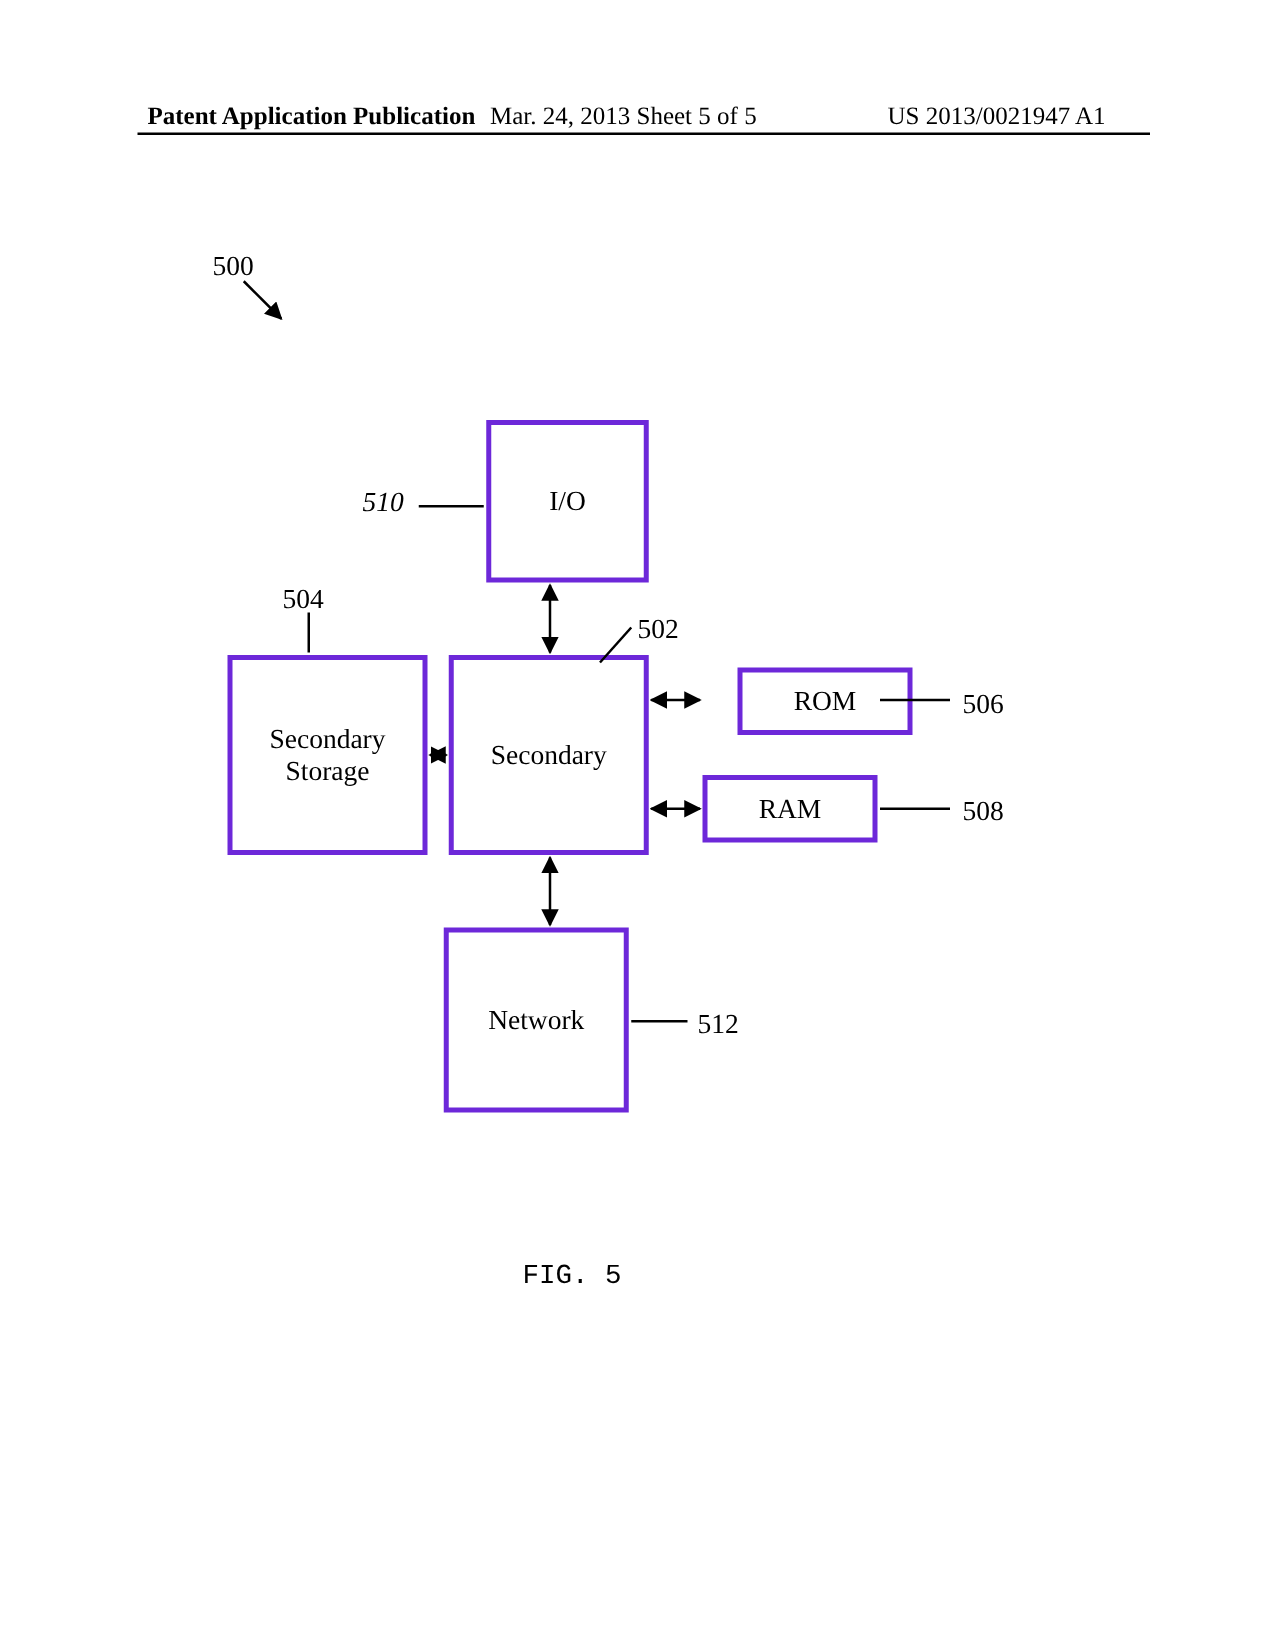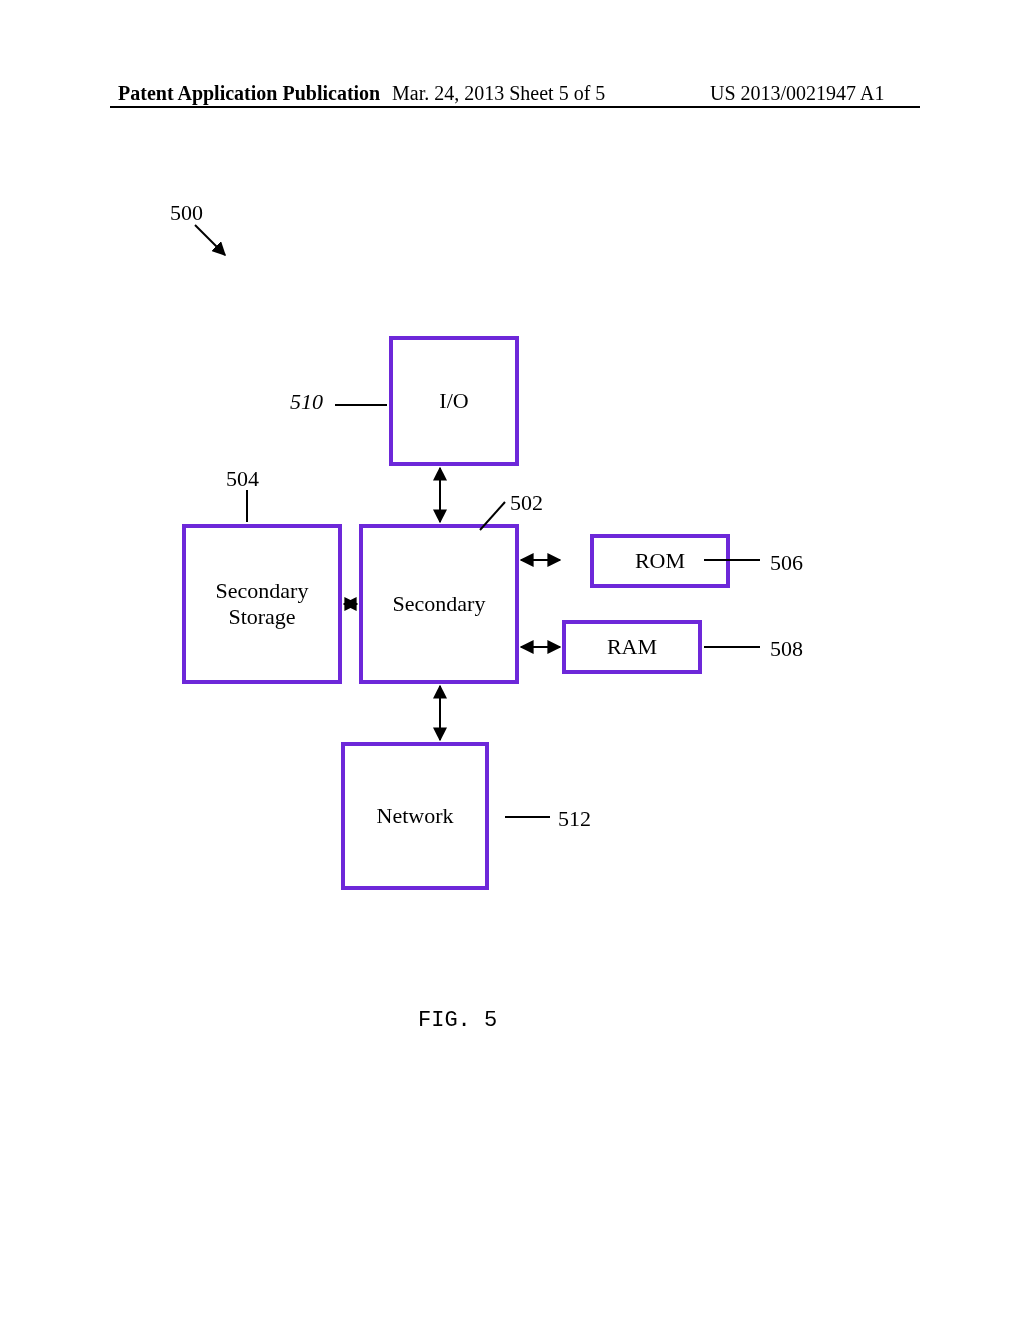--- a/index.html
+++ b/index.html
@@ -65,21 +65,21 @@
     position: absolute;
     font-size: 22px;
   }
 
   
   .box-io       { left: 389px; top: 336px; width: 130px; height: 130px; }
   .box-proc     { left: 359px; top: 524px; width: 160px; height: 160px; }
   .box-sec      { left: 182px; top: 524px; width: 160px; height: 160px; }
   .box-rom      { left: 590px; top: 534px; width: 140px; height: 54px; }
   .box-ram      { left: 562px; top: 620px; width: 140px; height: 54px; }
-  .box-net      { left: 341px; top: 742px; width: 148px; height: 148px; }
+  .box-net      { left: 355px; top: 742px; width: 148px; height: 148px; }
 
   
   .lbl-500 { left: 170px; top: 200px; }
   .lbl-510 { left: 290px; top: 389px; font-style: italic; }
   .lbl-504 { left: 226px; top: 466px; text-align: right; }
   .lbl-502 { left: 510px; top: 490px; }
   .lbl-506 { left: 770px; top: 550px; }
   .lbl-508 { left: 770px; top: 636px; }
   .lbl-512 { left: 558px; top: 806px; }
   .fig     { left: 418px; top: 1008px; font-family: Liberation Mono, monospace; }

